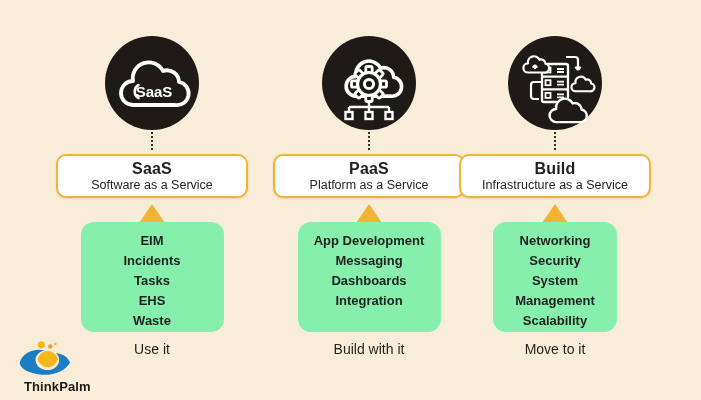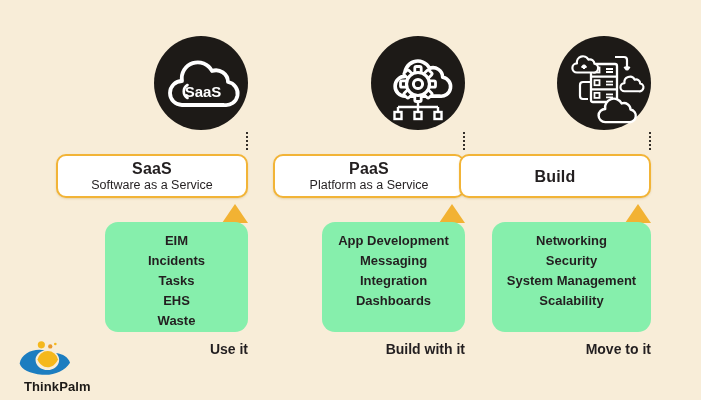--- a/index.html
+++ b/index.html
@@ -5,21 +5,21 @@
   html,body{margin:0;padding:0;}
   body{
     width:701px;height:400px;
     background:#F8EDD8;
     font-family:"Liberation Sans",sans-serif;
     position:relative;overflow:hidden;
     color:#231F20;
   }
   .column{
     position:absolute;top:36px;width:192px;
-    display:flex;flex-direction:column;align-items:flex-end;
+    display:flex;flex-direction:column;align-items:center;
   }
   #col-saas{left:56px}
   #col-paas{left:273px}
   #col-iaas{left:459px}
 
   .icon-circle{width:94px;height:94px;display:block;}
 
   .connector{
     height:18px;width:0;
     border-left:2px dotted #35302a;
@@ -44,24 +44,24 @@
     border-bottom:19px solid #F2B233;
   }
   .list-box{
     margin-top:-1px;
     width:143px;height:110px;box-sizing:border-box;
     background:#86efac;
     border-radius:13px;
     padding-top:9px;
     text-align:center;
   }
-  #col-iaas .list-box{width:159px;}
+  #col-iaas .list-box{width:124px;}
   .list-item{font-size:13px;font-weight:bold;line-height:20px;color:#231F20;}
 
-  .action{margin-top:9px;font-size:14px;font-weight:bold;}
+  .action{margin-top:9px;font-size:14px;font-weight:normal;}
 
   .logo{position:absolute;left:12px;top:338px;width:90px;}
   .logo svg{display:block;margin-left:3px;}
   .logo-text{font-size:13px;font-weight:bold;color:#1d1a17;margin-top:1px;letter-spacing:.1px;margin-left:12px;}
 </style>
 </head>
 <body>
 
 <div class="column" id="col-saas">
   <svg class="icon-circle" viewBox="0 0 94 94">
@@ -113,22 +113,22 @@
   </svg>
   <div class="connector"></div>
   <div class="title-box">
     <div class="title">PaaS</div>
     <div class="subtitle">Platform as a Service</div>
   </div>
   <div class="pointer"></div>
   <div class="list-box">
     <div class="list-item">App Development</div>
     <div class="list-item">Messaging</div>
+    <div class="list-item">Dashboards</div>
     <div class="list-item">Integration</div>
-    <div class="list-item">Dashboards</div>
   </div>
   <div class="action">Build with it</div>
 </div>
 
 <div class="column" id="col-iaas">
   <svg class="icon-circle" viewBox="0 0 94 94">
     <circle cx="47" cy="47" r="47" fill="#1D1A17"></circle>
     <g stroke="#FFFFFF" stroke-width="2.2" fill="none">
       <path d="M58 21 h9 a3 3 0 0 1 3 3 v10"></path>
       <path d="M70 34 l-2.6 -3.2 M70 34 l2.6 -3.2"></path>
@@ -149,20 +149,21 @@
       <path d="M28 69 a12 12 0 0 1 0 -24 a16 16 0 0 1 30 -10 a12 12 0 0 1 16 11 a10 10 0 0 1 -4 23 z" fill="#1D1A17" stroke="#FFFFFF" stroke-width="6.4" stroke-linejoin="round"></path>
     </g>
     <g transform="translate(32.8,48.2) scale(0.55)">
       <path d="M28 69 a12 12 0 0 1 0 -24 a16 16 0 0 1 30 -10 a12 12 0 0 1 16 11 a10 10 0 0 1 -4 23 z" fill="#1D1A17" stroke="#FFFFFF" stroke-width="4.4" stroke-linejoin="round"></path>
     </g>
     <path d="M27 33 v-4 M27 29 l-2.4 2.6 M27 29 l2.4 2.6" stroke="#FFFFFF" stroke-width="2" fill="none"></path>
   </svg>
   <div class="connector"></div>
   <div class="title-box">
     <div class="title">Build</div>
+    <div class="subtitle">Infrastructure as a Service</div>
   </div>
   <div class="pointer"></div>
   <div class="list-box">
     <div class="list-item">Networking</div>
     <div class="list-item">Security</div>
     <div class="list-item">System Management</div>
     <div class="list-item">Scalability</div>
   </div>
   <div class="action">Move to it</div>
 </div>

